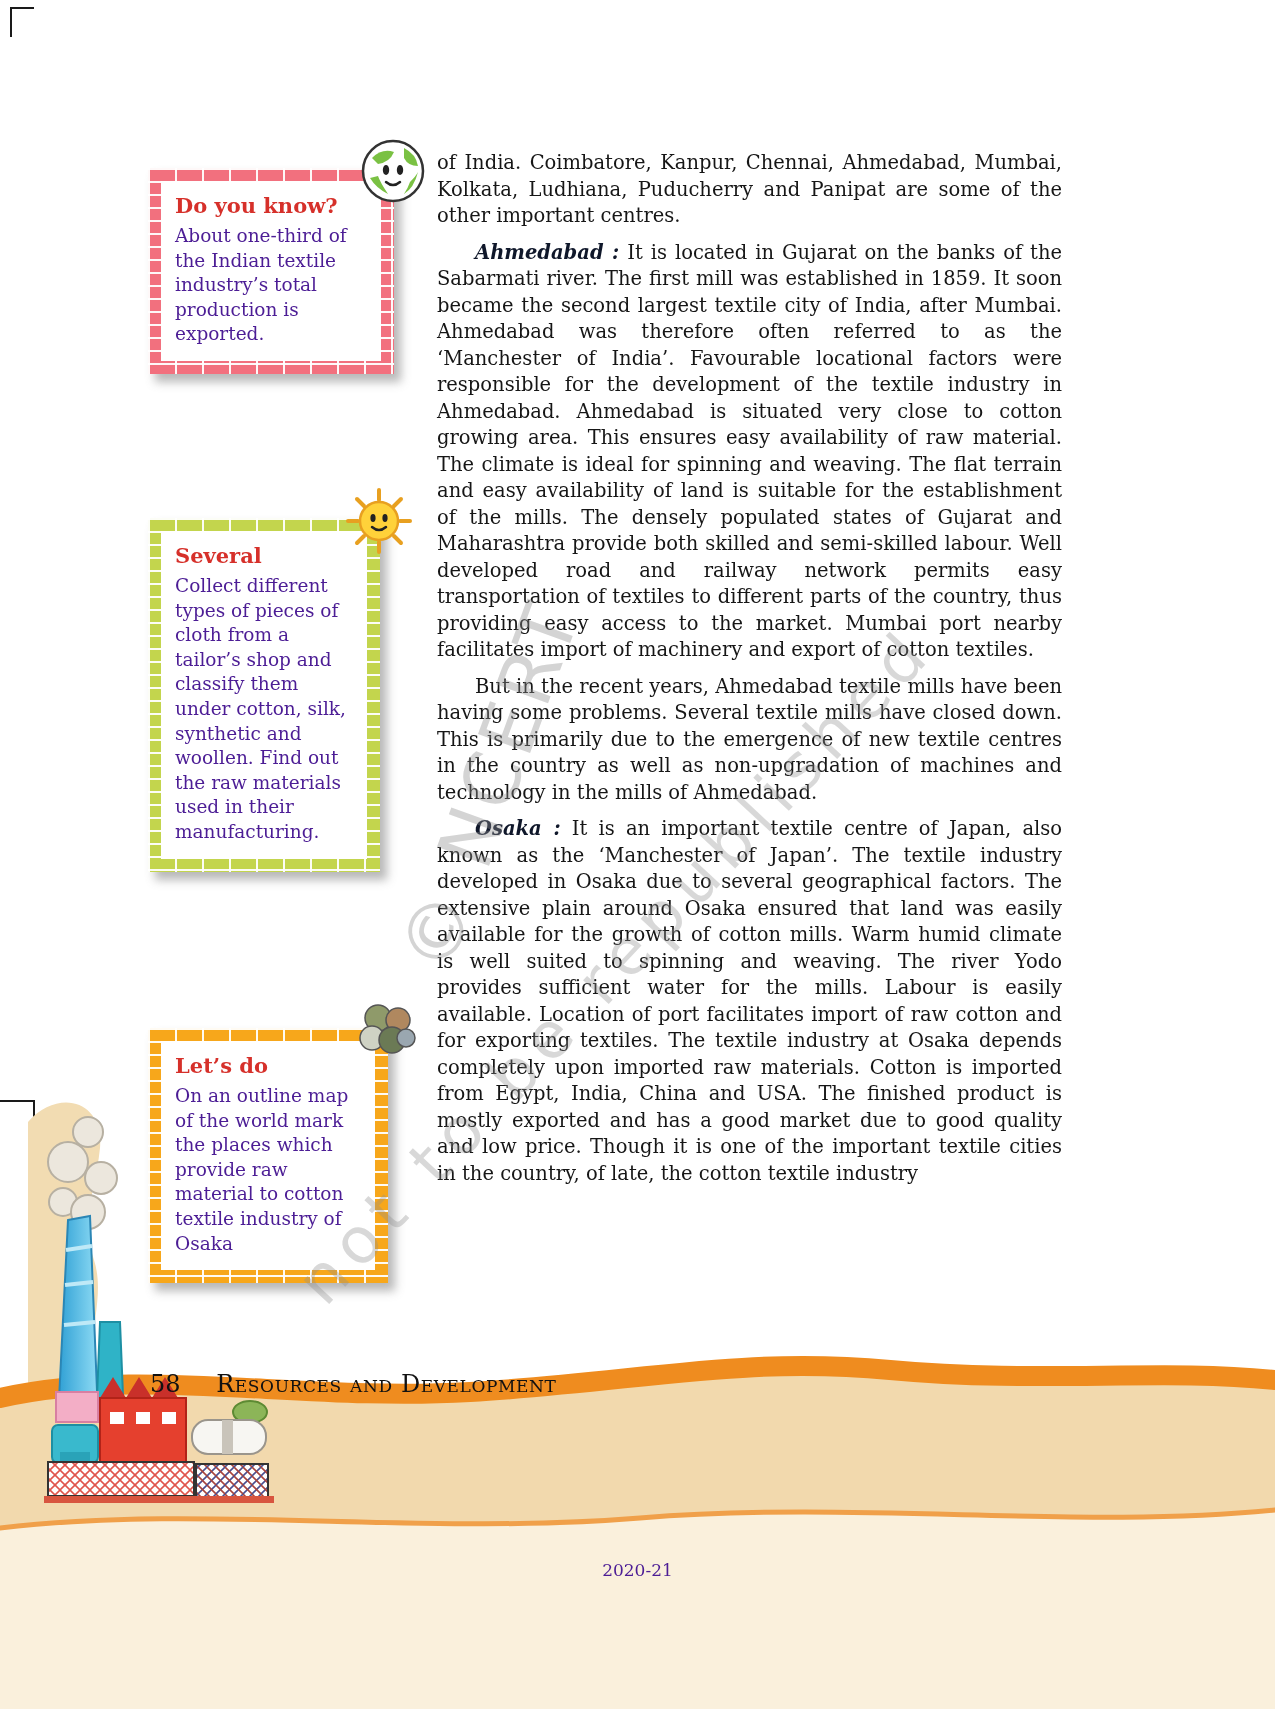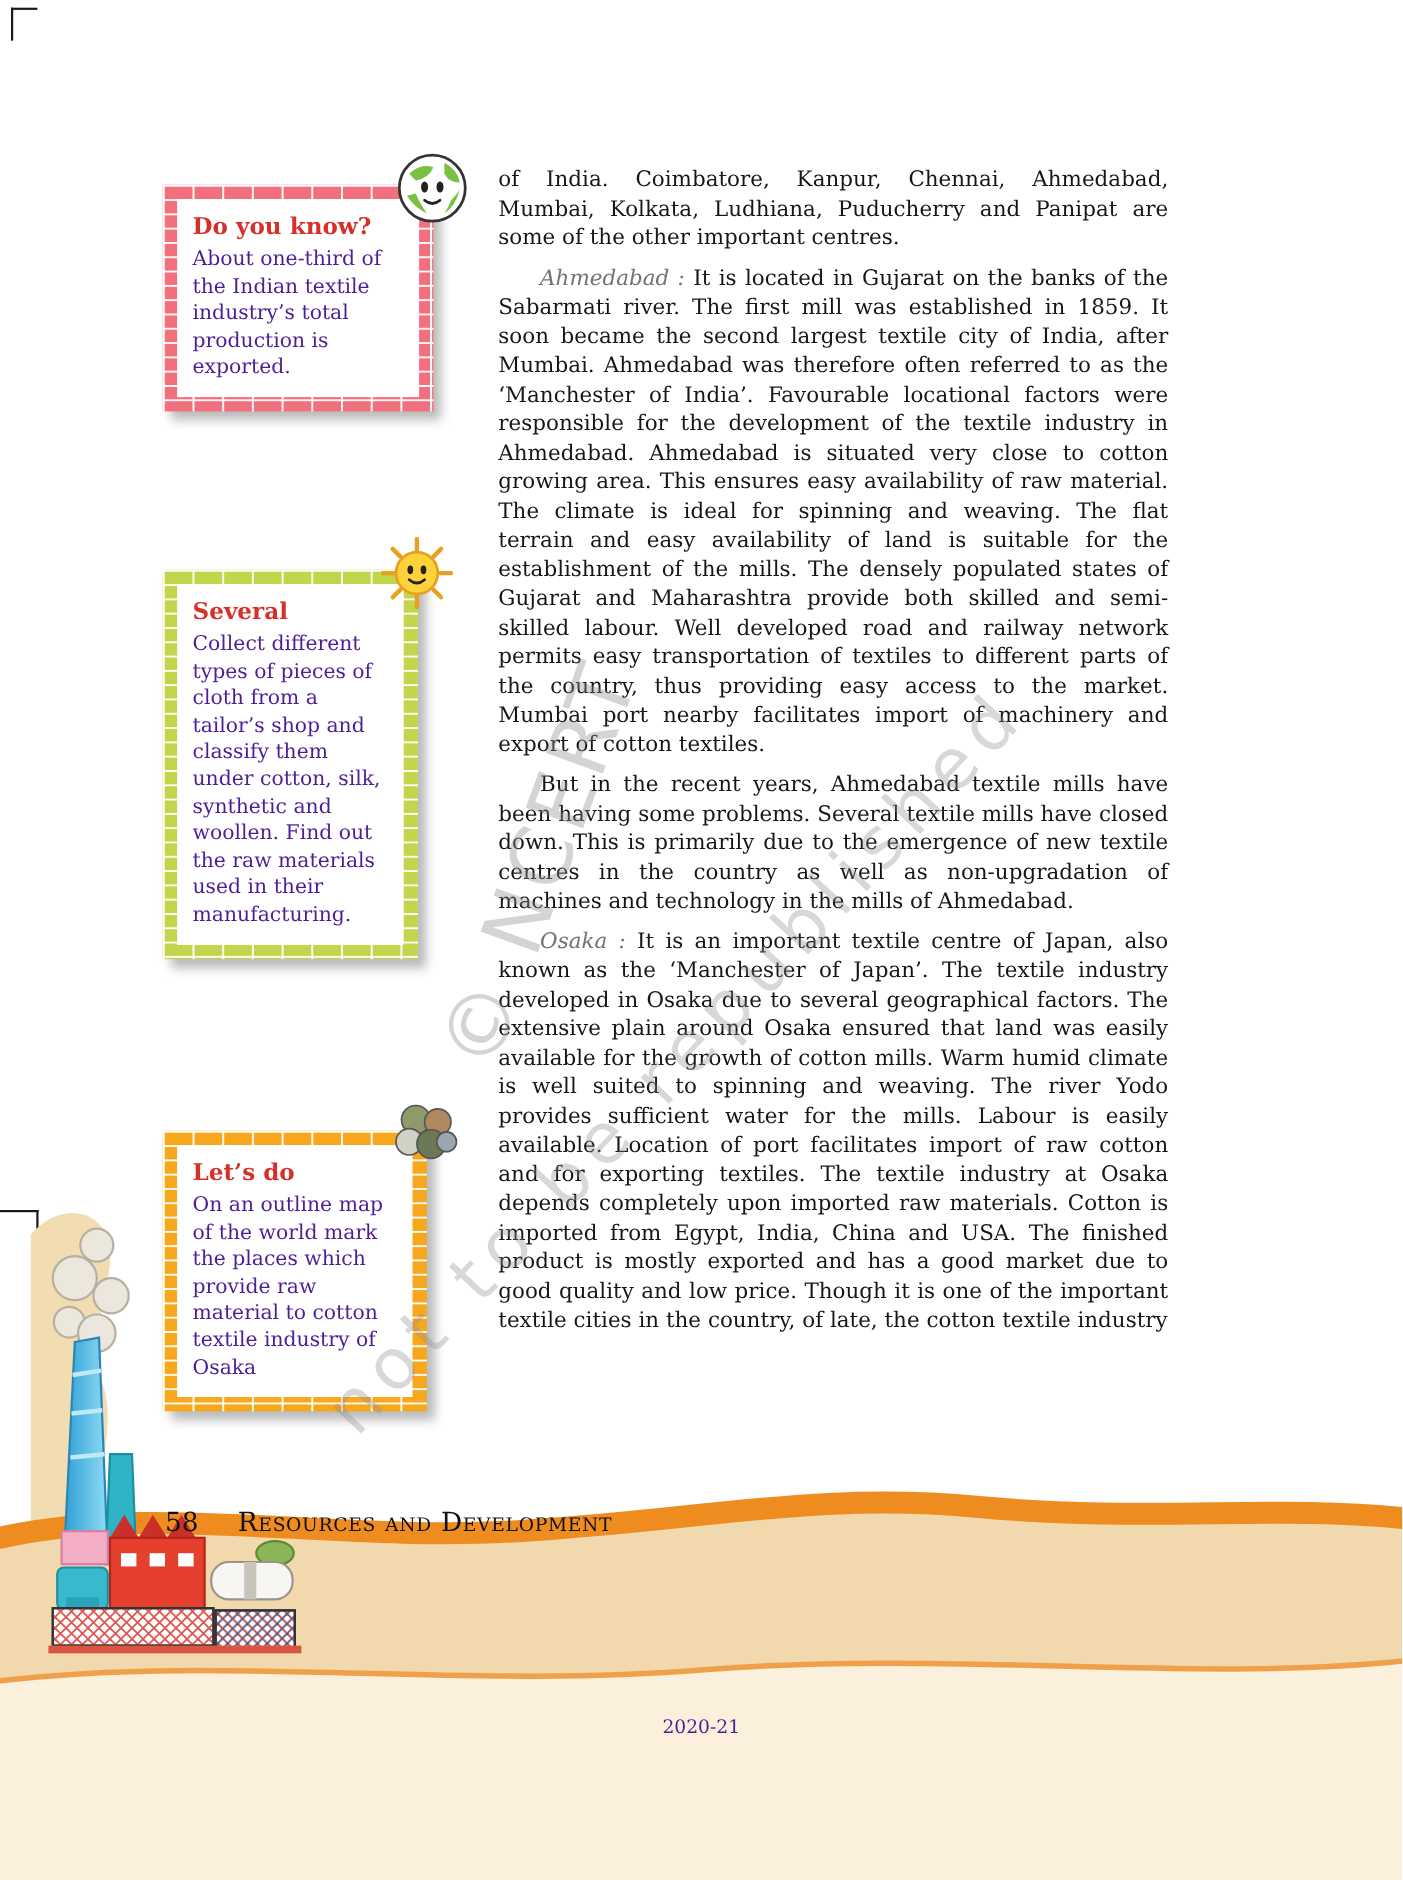--- a/index.html
+++ b/index.html
@@ -28,23 +28,23 @@
   .brick-green  { background-color:#c3d54d; left:148px; top:518px;  width:232px; }
   .brick-orange { background-color:#f7a71b; left:148px; top:1028px; width:240px; }
   .box-inner { background:#ffffff; padding:12px 14px 14px; }
   .box-title { margin:0 0 6px 0; font-size:21px; font-weight:bold; color:#d6302a; }
   .box-body  { margin:0; font-size:18.5px; line-height:1.33; color:#4c1d95; }
   .box-icon  { position:absolute; width:66px; height:66px; top:-30px; right:-32px; }
 
   
   .main-text { position:absolute; left:437px; top:150px; width:625px; z-index:2;
     font-size:19.5px; line-height:26.5px; text-align:justify; }
-  .para { margin:0 0 10px 16px; }
+  .para { margin:0 0 10px 0; }
   .para.indent { text-indent:38px; }
-  .lead { color:#737373; font-weight:normal; font-style:italic; }
+  .lead { color:#0f172a; font-weight:bold; font-style:italic; }
 
   
   .watermark { position:absolute; z-index:6; pointer-events:none; white-space:nowrap;
     color:#8f8f8f; font-family:"DejaVu Sans","Liberation Sans",sans-serif; }
   .wm1 { left:382px; top:952px; font-size:76px; letter-spacing:5px; opacity:.38;
     transform-origin:0 0; transform:rotate(-70deg); }
   .wm2 { left:282px; top:1268px; font-size:64px; letter-spacing:10px; opacity:.34;
     transform-origin:0 0; transform:rotate(-47deg); }
 
   

